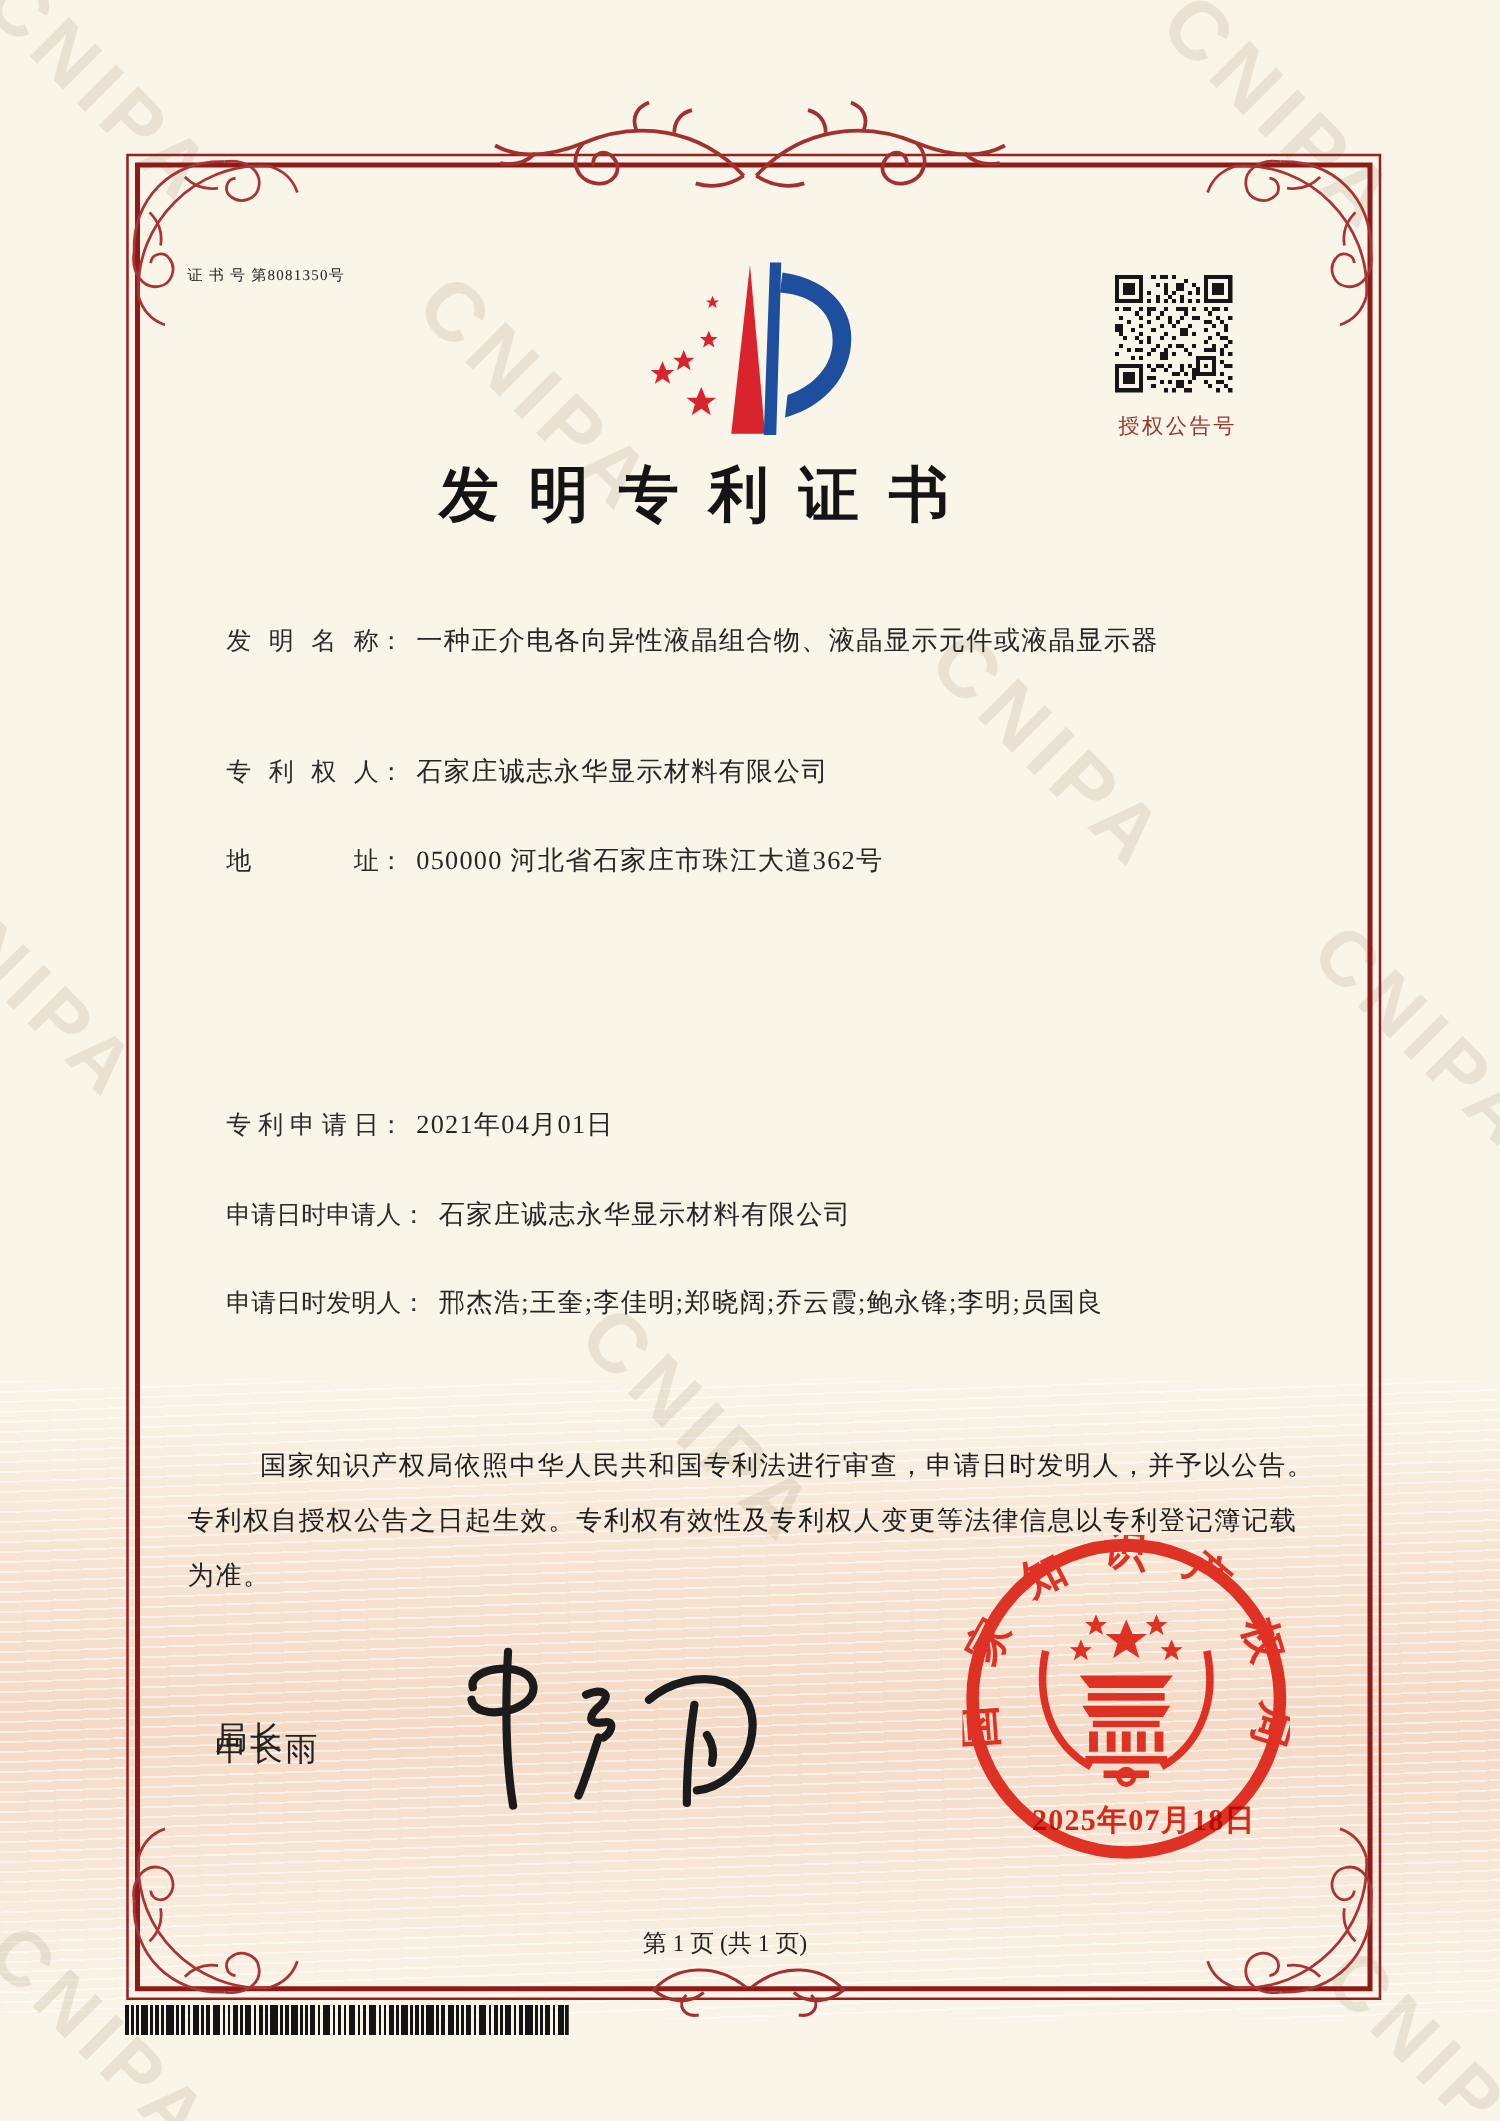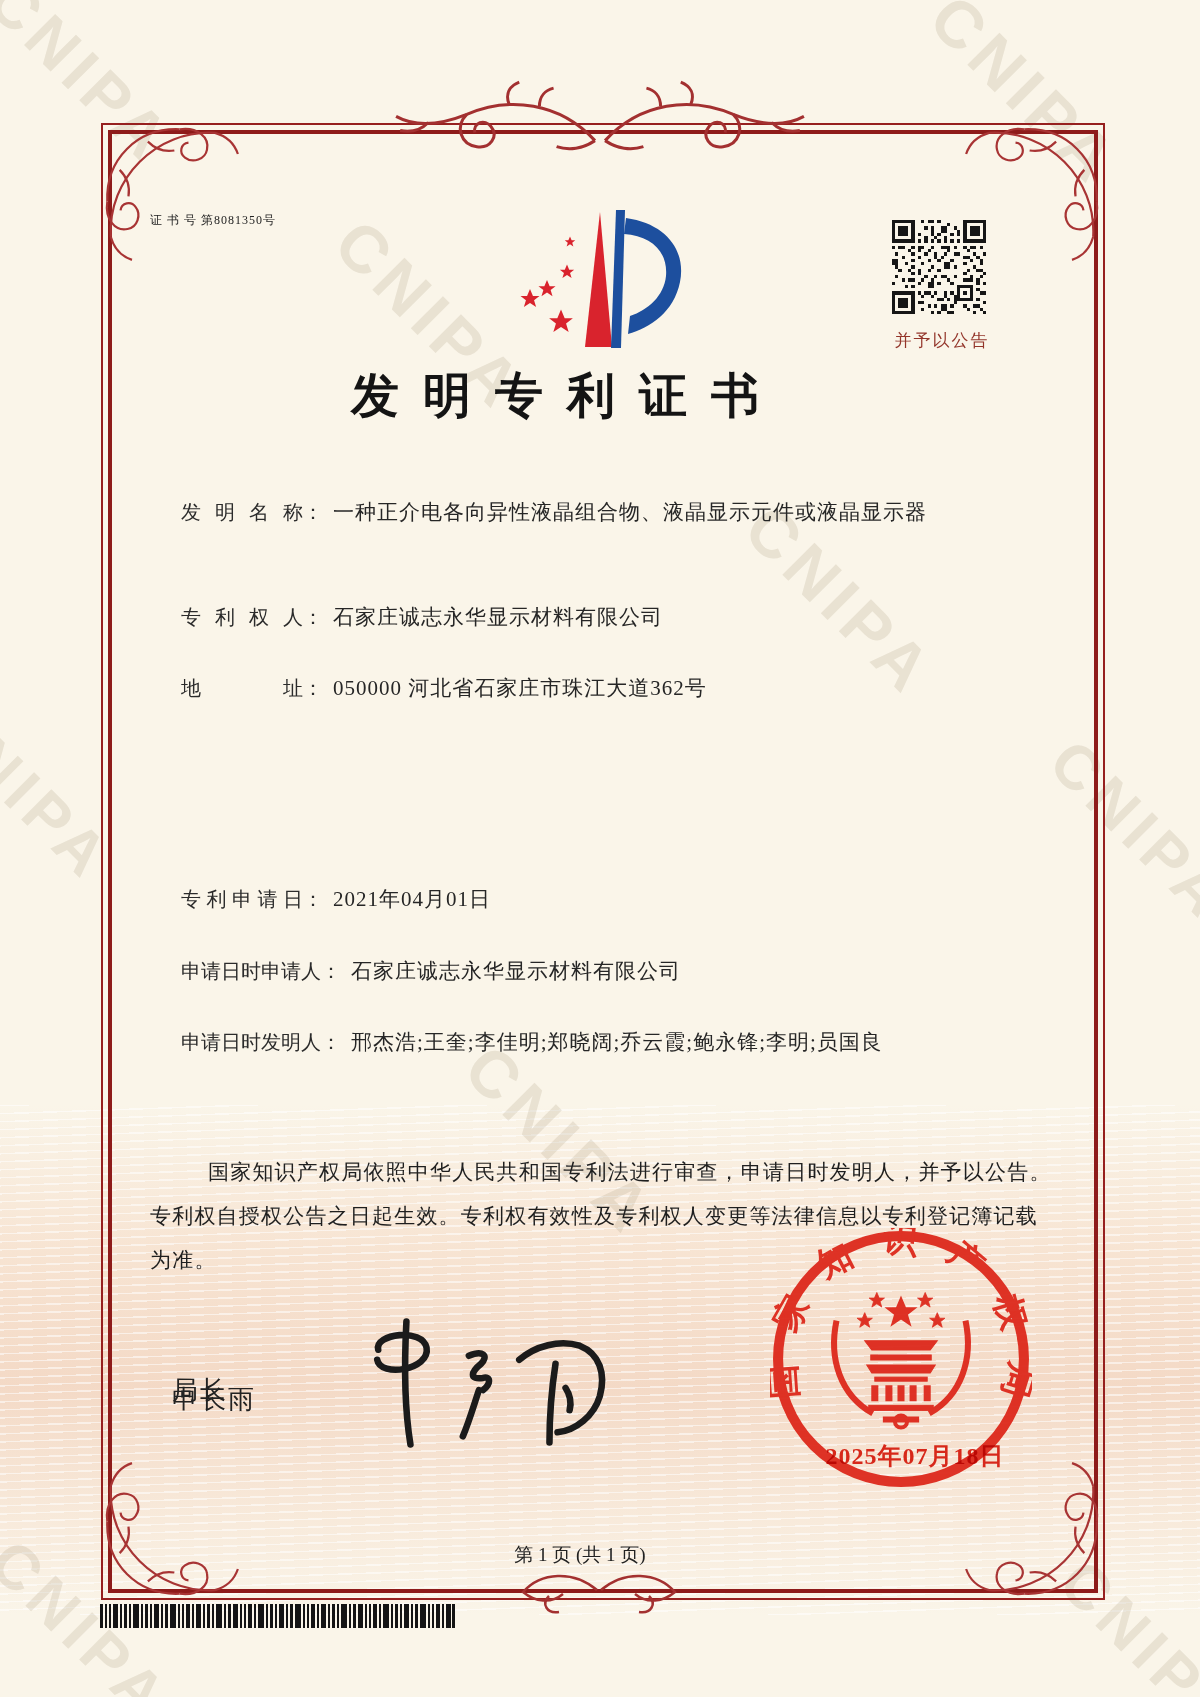--- a/index.html
+++ b/index.html
@@ -232,21 +232,21 @@
           <rect x="14" y="24" width="2" height="1"></rect>
         <rect x="19" y="23" width="1" height="3"></rect>
           <rect x="8" y="25" width="2" height="1"></rect>
           <rect x="15" y="26" width="2" height="2"></rect>
         <rect x="17" y="28" width="2" height="1"></rect>
           <rect x="27" y="22" width="2" height="1"></rect>
           <rect x="25" y="26" width="2" height="1"></rect>
       </g>
       <path fill="#161616" d="M9 0h1v1h-1zM14 0h1v1h-1zM17 1h1v1h-1zM10 2h1v1h-1zM19 2h1v1h-1zM8 4h1v1h-1zM14 4h1v1h-1zM18 4h1v1h-1zM10 5h1v1h-1zM13 5h1v1h-1zM16 5h1v1h-1zM8 6h1v1h-1zM10 6h1v1h-1zM12 6h1v1h-1zM14 6h1v1h-1zM16 6h1v1h-1zM18 6h1v1h-1zM20 6h1v1h-1zM6 8h1v1h-1zM6 10h1v1h-1zM6 12h1v1h-1zM6 14h1v1h-1zM6 16h1v1h-1zM6 18h1v1h-1zM6 20h1v1h-1zM0 8h1v1h-1zM5 9h1v1h-1zM1 10h1v1h-1zM3 11h1v1h-1zM4 13h1v1h-1zM1 14h1v1h-1zM2 15h1v1h-1zM5 15h1v1h-1zM1 17h1v1h-1zM3 18h1v1h-1zM5 18h1v1h-1zM0 19h1v1h-1zM4 20h1v1h-1zM8 8h1v1h-1zM9 8h1v1h-1zM8 9h1v1h-1zM12 8h1v1h-1zM19 8h1v1h-1zM11 9h1v1h-1zM17 9h1v1h-1zM10 10h1v1h-1zM16 10h1v1h-1zM8 11h1v1h-1zM15 11h1v1h-1zM11 12h1v1h-1zM14 12h1v1h-1zM18 12h1v1h-1zM9 13h1v1h-1zM12 14h1v1h-1zM19 14h1v1h-1zM11 15h1v1h-1zM14 15h1v1h-1zM10 17h1v1h-1zM13 17h1v1h-1zM19 17h1v1h-1zM9 18h1v1h-1zM12 18h1v1h-1zM17 18h1v1h-1zM8 19h1v1h-1zM14 19h1v1h-1zM18 19h1v1h-1zM22 8h1v1h-1zM27 8h1v1h-1zM23 9h1v1h-1zM25 10h1v1h-1zM28 10h1v1h-1zM26 11h1v1h-1zM24 12h1v1h-1zM22 13h1v1h-1zM25 14h1v1h-1zM23 15h1v1h-1zM22 16h1v1h-1zM28 16h1v1h-1zM24 17h1v1h-1zM27 17h1v1h-1zM26 18h1v1h-1zM26 19h1v1h-1zM28 19h1v1h-1zM8 22h1v1h-1zM13 22h1v1h-1zM18 22h1v1h-1zM9 23h1v1h-1zM12 23h1v1h-1zM17 24h1v1h-1zM11 26h1v1h-1zM13 26h1v1h-1zM18 26h1v1h-1zM9 27h1v1h-1zM12 28h1v1h-1zM14 28h1v1h-1zM26 21h1v1h-1zM26 24h1v1h-1zM28 25h1v1h-1zM27 27h1v1h-1zM25 28h1v1h-1zM28 28h1v1h-1zM22 26h1v1h-1zM23 27h1v1h-1z"></path>
     </svg>
-    <div class="qr-caption">并予以公告</div>
+    <div class="qr-caption">授权公告号</div>
 
     <div class="title">发明专利证书</div>
 
     <div class="row" style="top:498px">
       <span class="lab">发明名称</span><span class="colon">：</span><span class="val">一种正介电各向异性液晶组合物、液晶显示元件或液晶显示器</span>
     </div>
     <div class="row" style="top:603px">
       <span class="lab">专利权人</span><span class="colon">：</span><span class="val">石家庄诚志永华显示材料有限公司</span>
     </div>
     <div class="row" style="top:674px">

